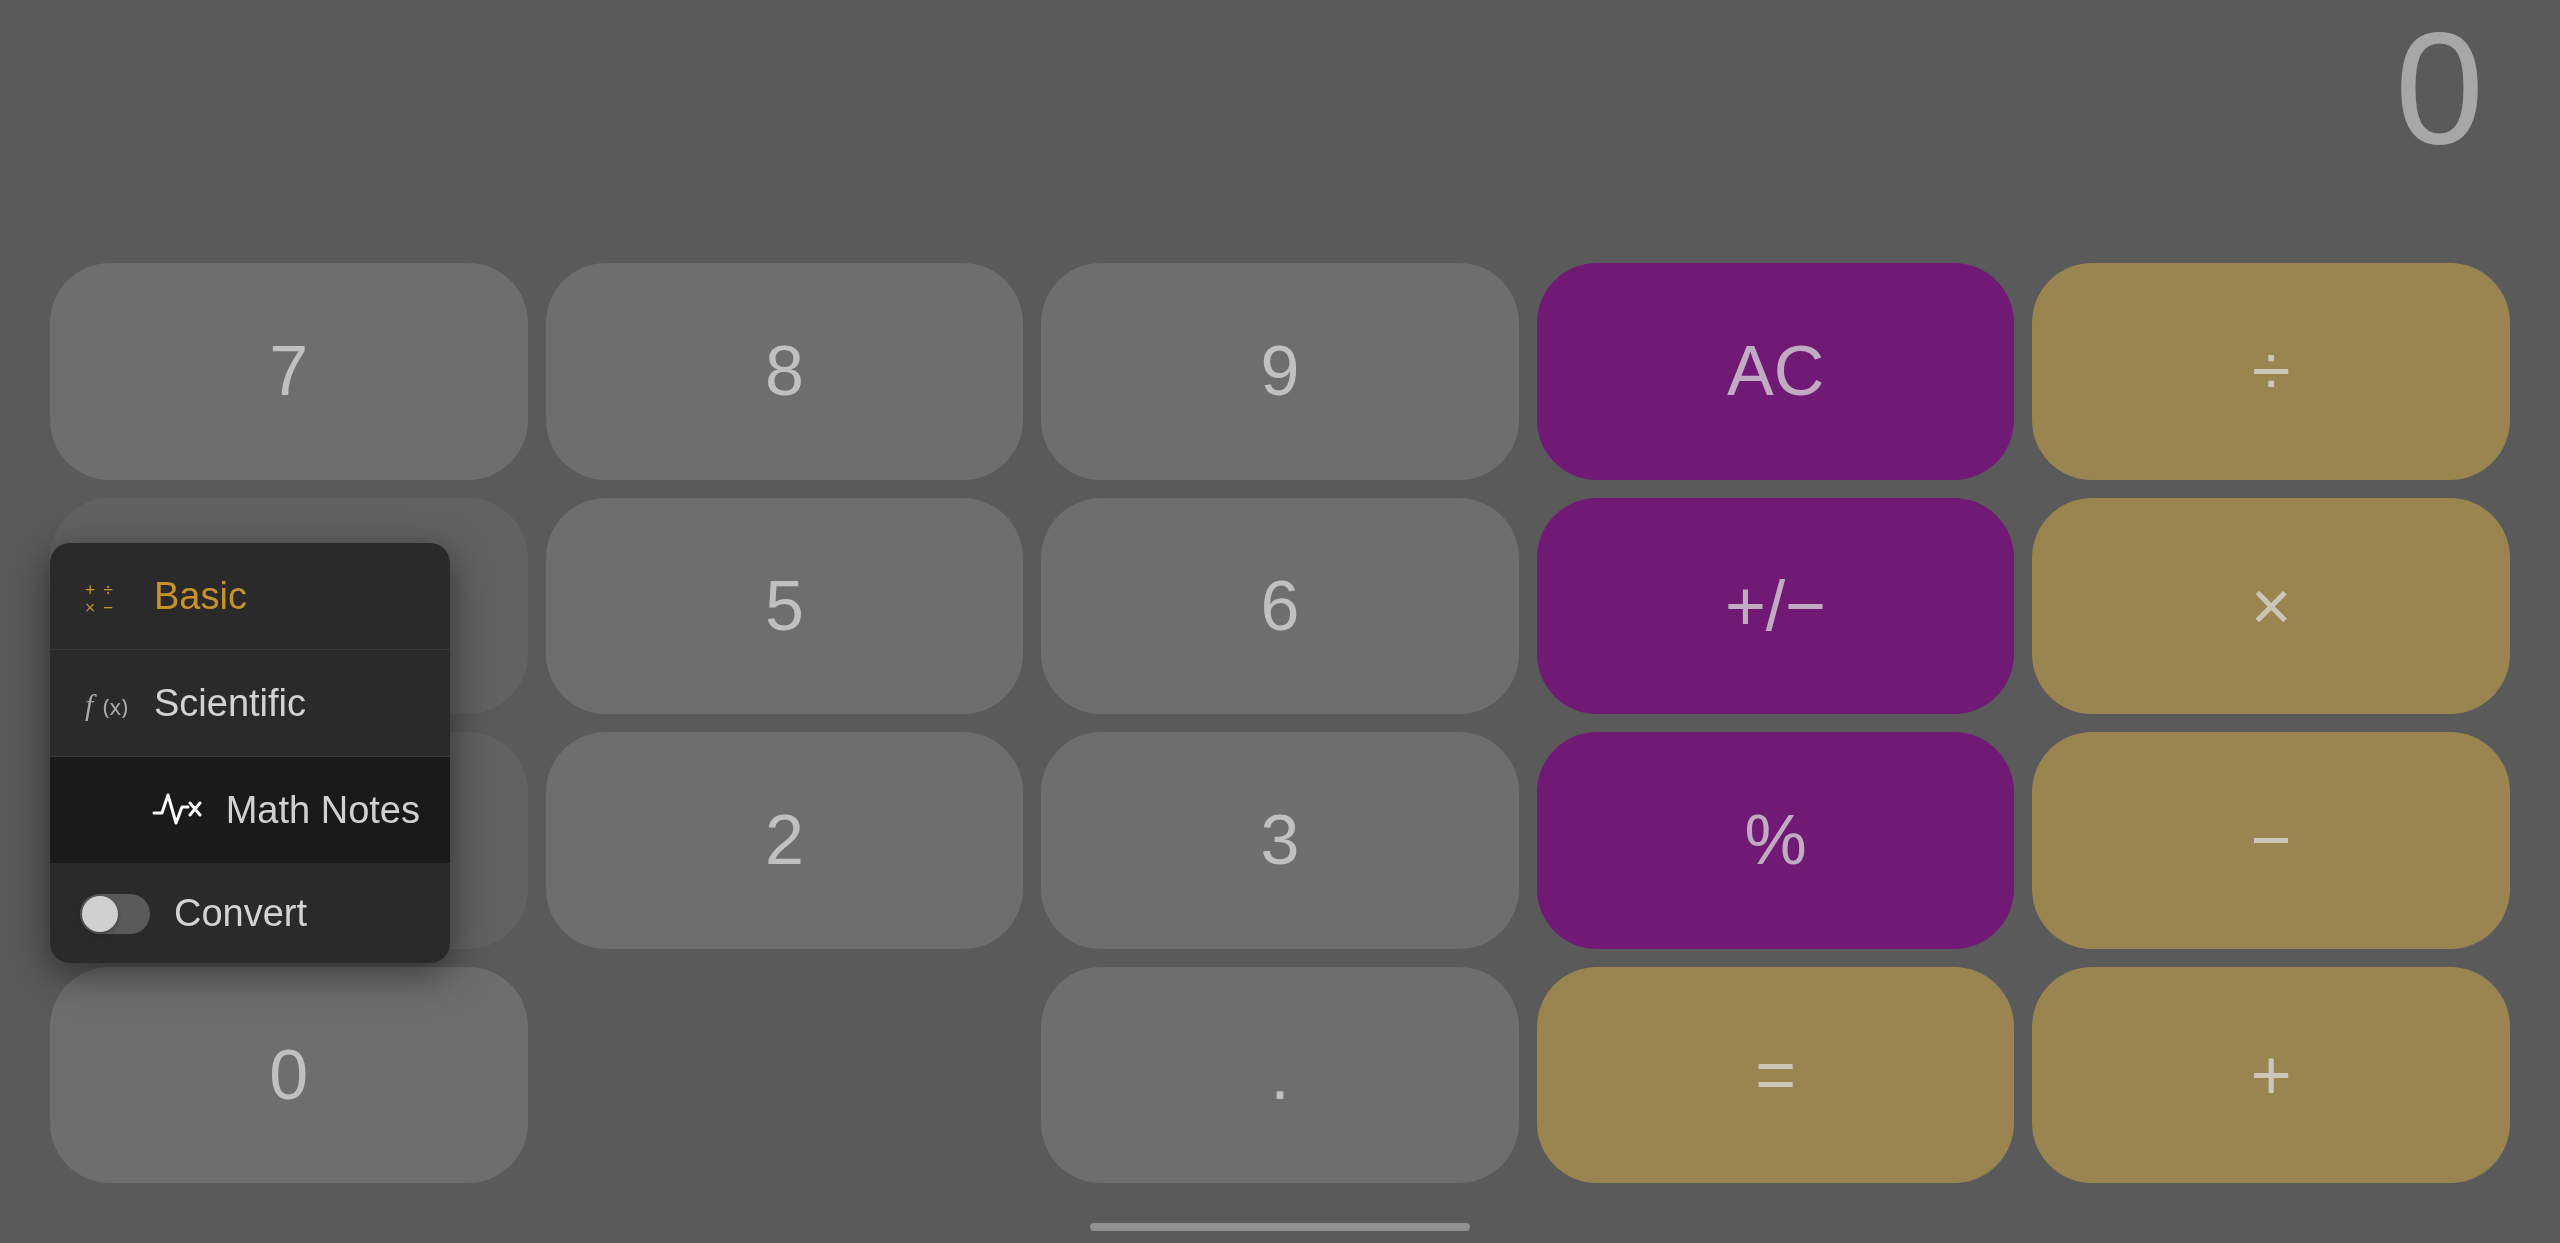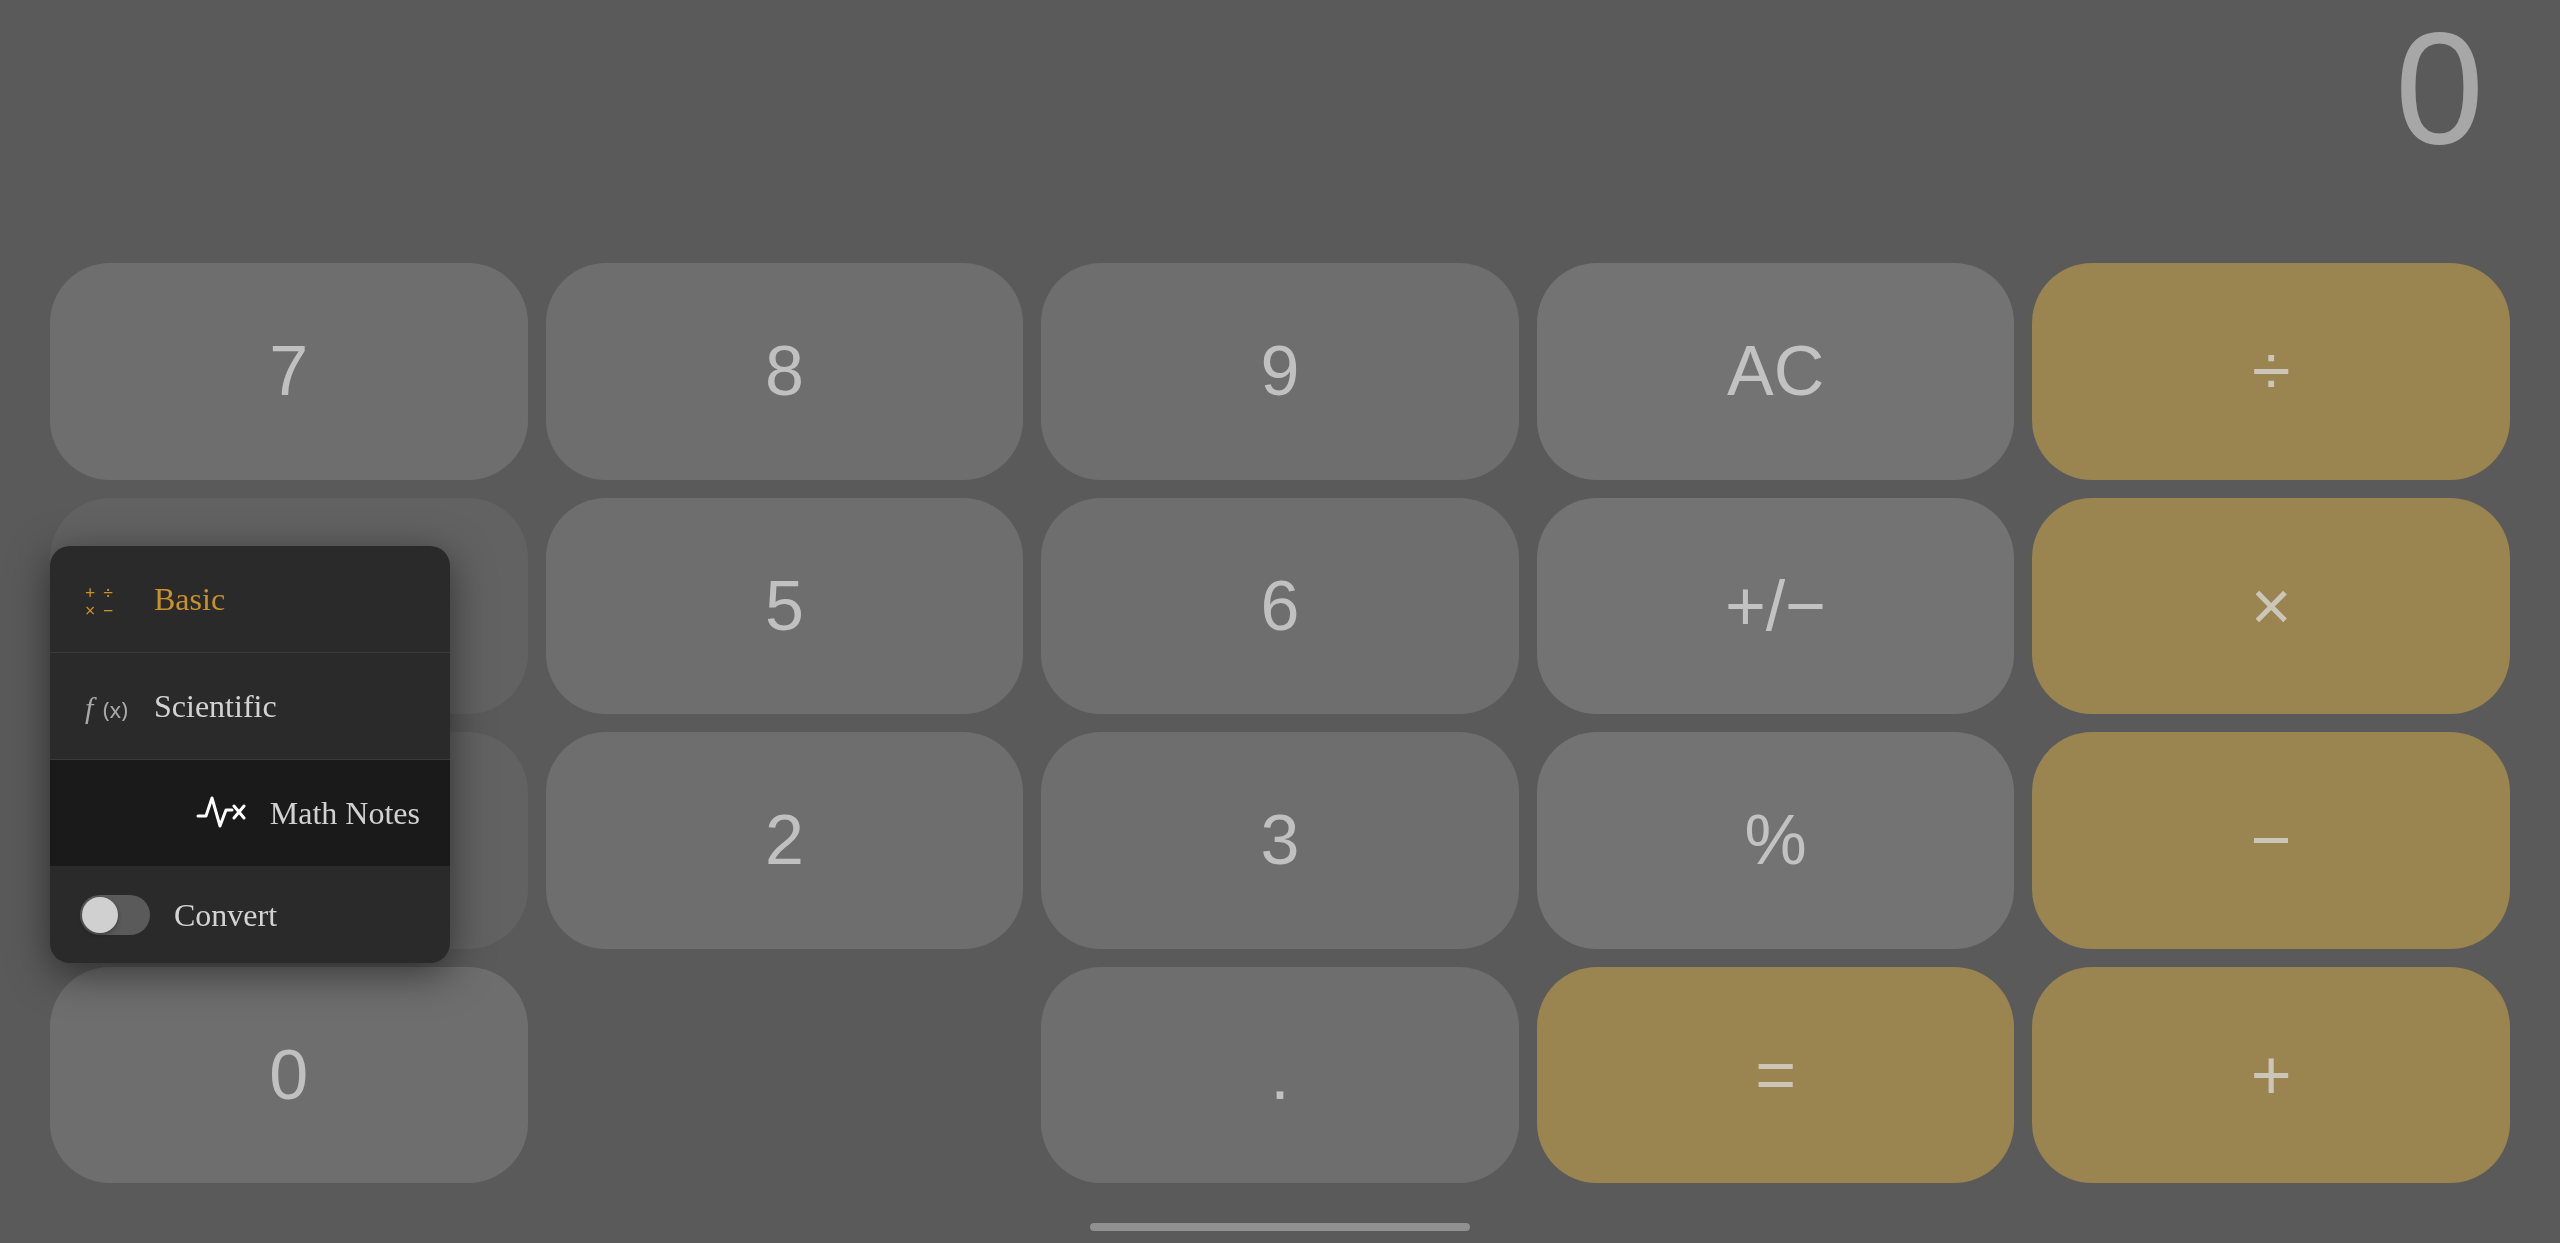--- a/index.html
+++ b/index.html
@@ -59,21 +59,21 @@
       outline: none;
       transition: opacity 0.1s;
     }
 
     .calc-btn.number {
       background: #6e6e6e;
       color: rgba(220, 220, 220, 0.75);
     }
 
     .calc-btn.operator-special {
-      background: #737373;
+      background: #701a75;
       color: rgba(220, 220, 220, 0.75);
       text-align: right;
     }
 
     .calc-btn.operator {
       background: #9a8550;
       color: rgba(220, 220, 220, 0.75);
     }
 
     
@@ -121,24 +121,23 @@
     .menu-item-icon {
       width: 50px;
       height: 50px;
       display: flex;
       align-items: center;
       justify-content: center;
       flex-shrink: 0;
     }
 
     .menu-item-label {
-      font-size: 32px;
+      font-size: 38px;
       font-weight: 400;
       color: rgba(230, 230, 230, 0.9);
-      font-family: Liberation Serif, serif;
     }
 
     .menu-item-label.orange {
       color: #c8922a;
     }
 
     
     .toggle-switch {
       width: 70px;
       height: 40px;

